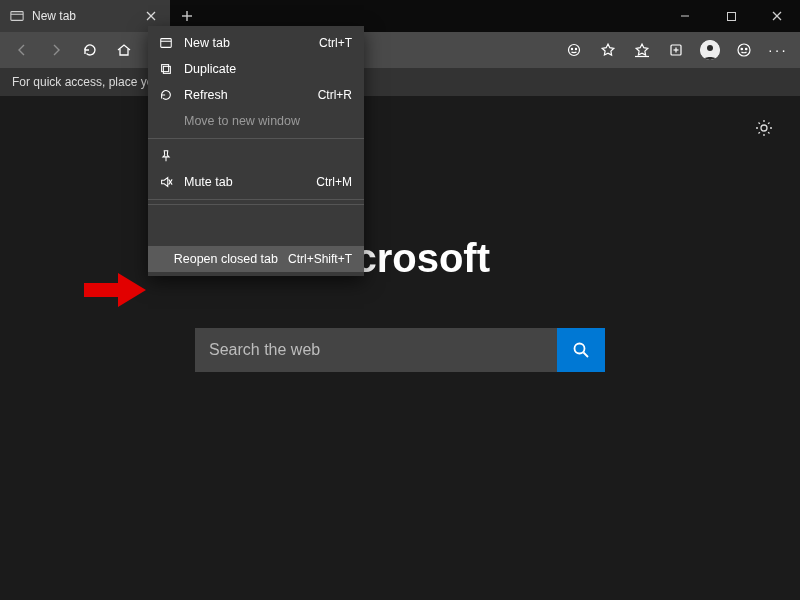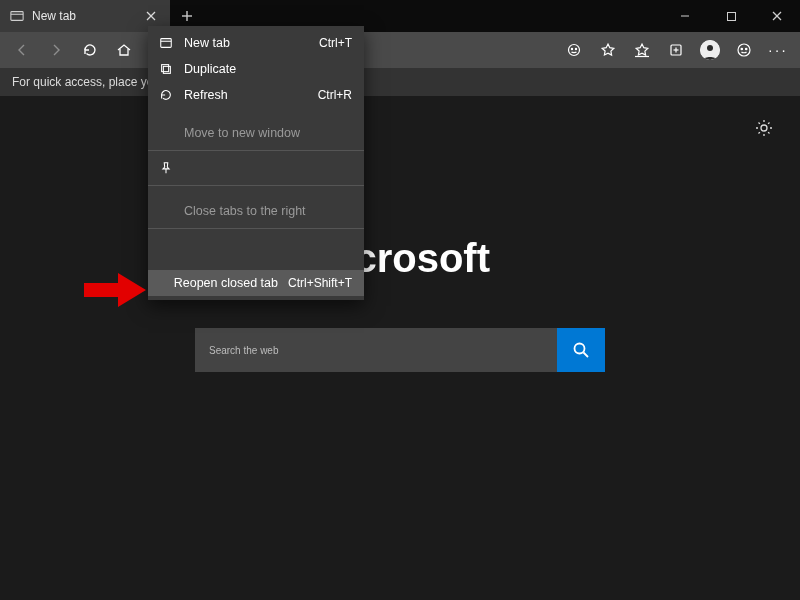--- a/index.html
+++ b/index.html
@@ -38,28 +38,28 @@
   .avatar{width:20px;height:20px;border-radius:50%;background:#eee;display:flex;align-items:center;justify-content:center;overflow:hidden;}
   .dots{letter-spacing:2px;font-size:14px;}
   
   
   .bookbar{height:28px;background:var(--bookbar-bg);color:var(--bookbar-fg);font-size:12px;display:flex;align-items:center;padding:0 12px;}
   
   .page{position:relative;height:calc(600px - 32px - 36px - 28px);width:100%;}
   .gear{position:absolute;top:22px;right:26px;color:#ddd;}
   .logo{position:absolute;left:50%;top:140px;transform:translateX(-50%);font-size:40px;font-weight:600;letter-spacing:0px;}
   .searchwrap{position:absolute;left:50%;top:232px;transform:translateX(-50%);display:flex;height:44px;width:410px;}
-  .searchbox{flex:1;background:var(--search-bg);border:none;outline:none;color:#fff;font-size:10px;padding:0 14px;}
+  .searchbox{flex:1;background:var(--search-bg);border:none;outline:none;color:#fff;font-size:16px;padding:0 14px;}
   .searchbox::placeholder{color:var(--search-fg);}
   .searchbtn{width:48px;background:var(--accent);display:flex;align-items:center;justify-content:center;}
   
   .ctxmenu{position:absolute;left:148px;top:26px;width:216px;background:var(--menu-bg);color:var(--menu-fg);font-size:12.5px;box-shadow:0 6px 18px rgba(0,0,0,.6);padding:4px 0;z-index:50;}
   .mi{display:flex;align-items:center;height:26px;padding:0 12px 0 10px;gap:10px;}
   .mi.hover{background:var(--menu-hover);margin-top:41px;}
-  .mi.disabled{color:var(--menu-disabled);margin-top:12px;}
+  .mi.disabled{color:var(--menu-disabled);}
   .mi .mico{width:16px;height:16px;display:flex;align-items:center;justify-content:center;color:inherit;}
   .mi .lbl{flex:1;white-space:nowrap;}
   .mi .sc{color:inherit;font-size:12px;}
   .mi.disabled .sc{color:var(--menu-disabled);}
   .msep{height:1px;background:var(--menu-sep);margin:4px 0;}
   
   .arrow{position:absolute;left:84px;top:273px;z-index:60;}
   svg{display:block;}
 </style>
 </head>
@@ -243,26 +243,32 @@
     <div class="msep"></div>
     <div class="mi">
       <span class="mico">
         <svg width="14" height="14" viewBox="0 0 16 16" fill="none" stroke="currentColor" stroke-width="1.2">
           <path d="M6 2h4l-.5 5 2 2H4.5l2-2z"></path>
           <line x1="8" y1="9" x2="8" y2="14"></line>
         </svg>
       </span>
       <span class="sc"></span>
     </div>
+    <div class="mi">
+      <span class="mico">
+        <svg width="14" height="14" viewBox="0 0 16 16" fill="none" stroke="currentColor" stroke-width="1.2">
+          <path d="M3 6v4h3l4 3V3L6 6z"></path>
+          <line x1="11" y1="5" x2="15" y2="11"></line>
+          <line x1="15" y1="5" x2="11" y2="11"></line>
+        </svg>
+      </span>
+      <span class="lbl">Mute tab</span>
+      <span class="sc">Ctrl+M</span>
+    </div>
     <div class="msep"></div>
-    <div class="mi disabled">
-      <span class="mico"></span>
-      <span class="lbl">Close tabs to the right</span>
-      <span class="sc"></span>
-    </div>
     <div class="msep"></div>
     <div class="mi hover">
       <span class="mico"></span>
       <span class="lbl">Reopen closed tab</span>
       <span class="sc">Ctrl+Shift+T</span>
     </div>
   </div>
 
 <div class="arrow">
   <svg width="62" height="34" viewBox="0 0 62 34">

